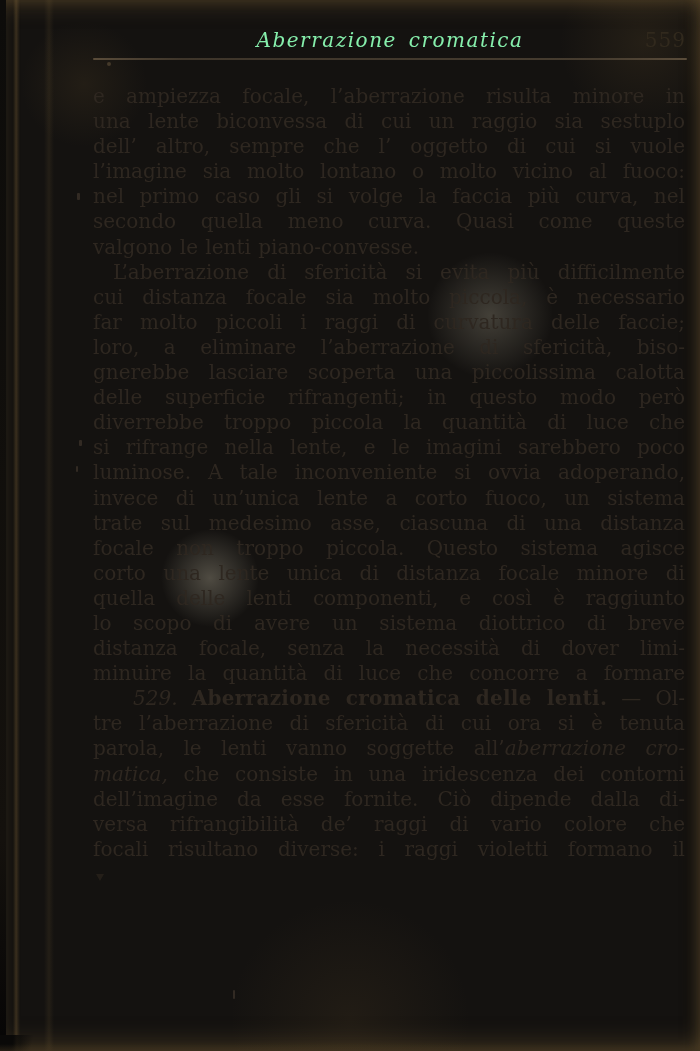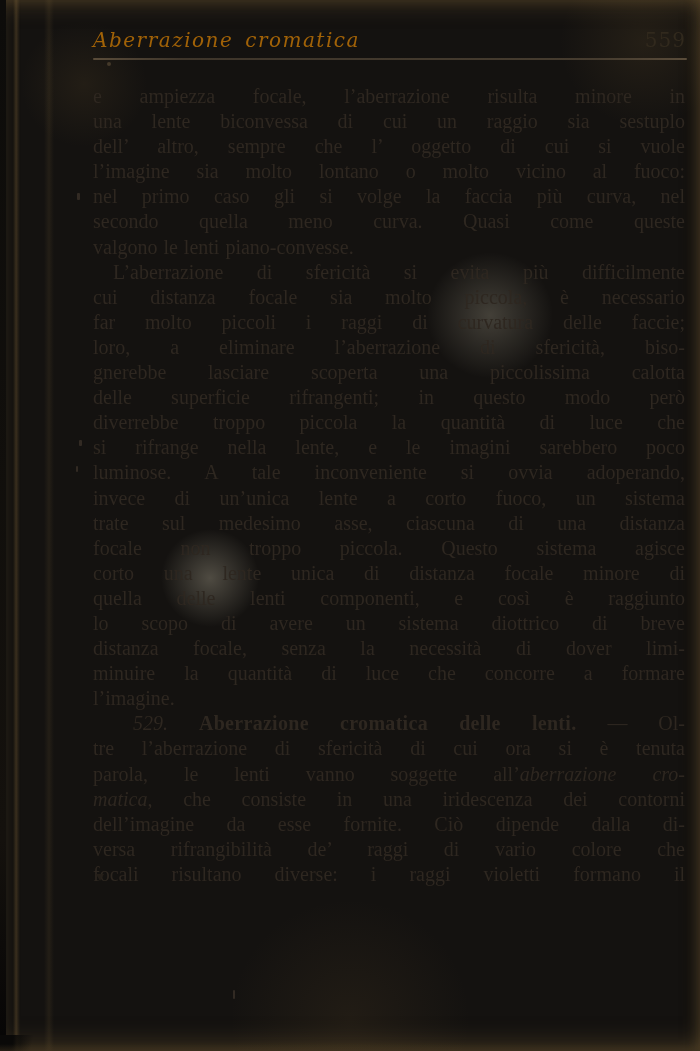--- a/index.html
+++ b/index.html
@@ -49,23 +49,23 @@
     background: linear-gradient(90deg, rgba(120,95,55,0), rgba(120,95,55,.38) 45%, rgba(120,95,55,0));
   }
   .crease2 {
     position: absolute; left: 44px; top: 0; width: 10px; height: 100%;
     background: linear-gradient(90deg, rgba(130,105,60,0), rgba(130,105,60,.14) 50%, rgba(130,105,60,0));
   }
 
   
   .header-row { position: absolute; left: 93px; top: 28px; width: 594px; height: 28px; }
   .running-title {
-    position: absolute; left: 0; width: 100%; text-align: left;
+    position: absolute; left: 0; width: 100%; text-align: center;
     font-style: italic; font-size: 20px; letter-spacing: 1.5px;
-    color: #a16207; word-spacing: 4px;
+    color: #86efac; word-spacing: 4px;
   }
   .page-number {
     position: absolute; right: 1px; top: 0;
     font-size: 20px; letter-spacing: 1px; color: #31291d;
   }
   .header-rule {
     position: absolute; left: 93px; top: 58px; width: 594px; height: 2px;
     background: linear-gradient(90deg, #5a4c3a, #3e352a 15%, #463c2f 85%, #5a4c3a);
     border-radius: 1px;
   }
@@ -77,21 +77,20 @@
     font-size: 20px; line-height: 25.1px;
     text-rendering: optimizeLegibility;
   }
   .para { margin: 0; }
   .line {
     text-align: justify;
     -moz-text-align-last: justify;
     text-align-last: justify;
     word-spacing: 1px;
     white-space: normal;
-    font-family: Liberation Serif, serif;
   }
   .line.noJust { text-align-last: left; -moz-text-align-last: left; }
   .it { font-style: italic; }
   .bd { font-weight: bold; letter-spacing: .3px; }
 
   
   .scan-mark { position: absolute; background: #3a3128; border-radius: 1px; opacity: .8; }
   .mark-tri {
     position: absolute; width: 0; height: 0; opacity: .9;
     border-left: 4px solid transparent; border-right: 4px solid transparent;
@@ -137,21 +136,20 @@
       <div class="line"><span>si rifrange nella lente, e le imagini sarebbero poco</span></div>
       <div class="line"><span>luminose. A tale inconveniente si ovvia adoperando,</span></div>
       <div class="line"><span>invece di un’unica lente a corto fuoco, un sistema</span></div>
       <div class="line"><span>trate sul medesimo asse, ciascuna di una distanza</span></div>
       <div class="line"><span>focale non troppo piccola. Questo sistema agisce</span></div>
       <div class="line"><span>corto una lente unica di distanza focale minore di</span></div>
       <div class="line"><span>quella delle lenti componenti, e così è raggiunto</span></div>
       <div class="line"><span>lo scopo di avere un sistema diottrico di breve</span></div>
       <div class="line"><span>distanza focale, senza la necessità di dover limi-</span></div>
       <div class="line"><span>minuire la quantità di luce che concorre a formare</span></div>
-      <div class="line noJust"><span>l’imagine.</span></div>
     </div>
     <div class="para">
       <div class="line" style="text-indent: 40px;"><span class="it">529. </span><span class="bd">Aberrazione cromatica delle lenti.</span><span> — Ol-</span></div>
       <div class="line"><span>tre l’aberrazione di sfericità di cui ora si è tenuta</span></div>
       <div class="line"><span>parola, le lenti vanno soggette all’</span><span class="it">aberrazione cro-</span></div>
       <div class="line"><span class="it">matica,</span><span> che consiste in una iridescenza dei contorni</span></div>
       <div class="line"><span>dell’imagine da esse fornite. Ciò dipende dalla di-</span></div>
       <div class="line"><span>versa rifrangibilità de’ raggi di vario colore che</span></div>
       <div class="line"><span>focali risultano diverse: i raggi violetti formano il</span></div>
     </div>

